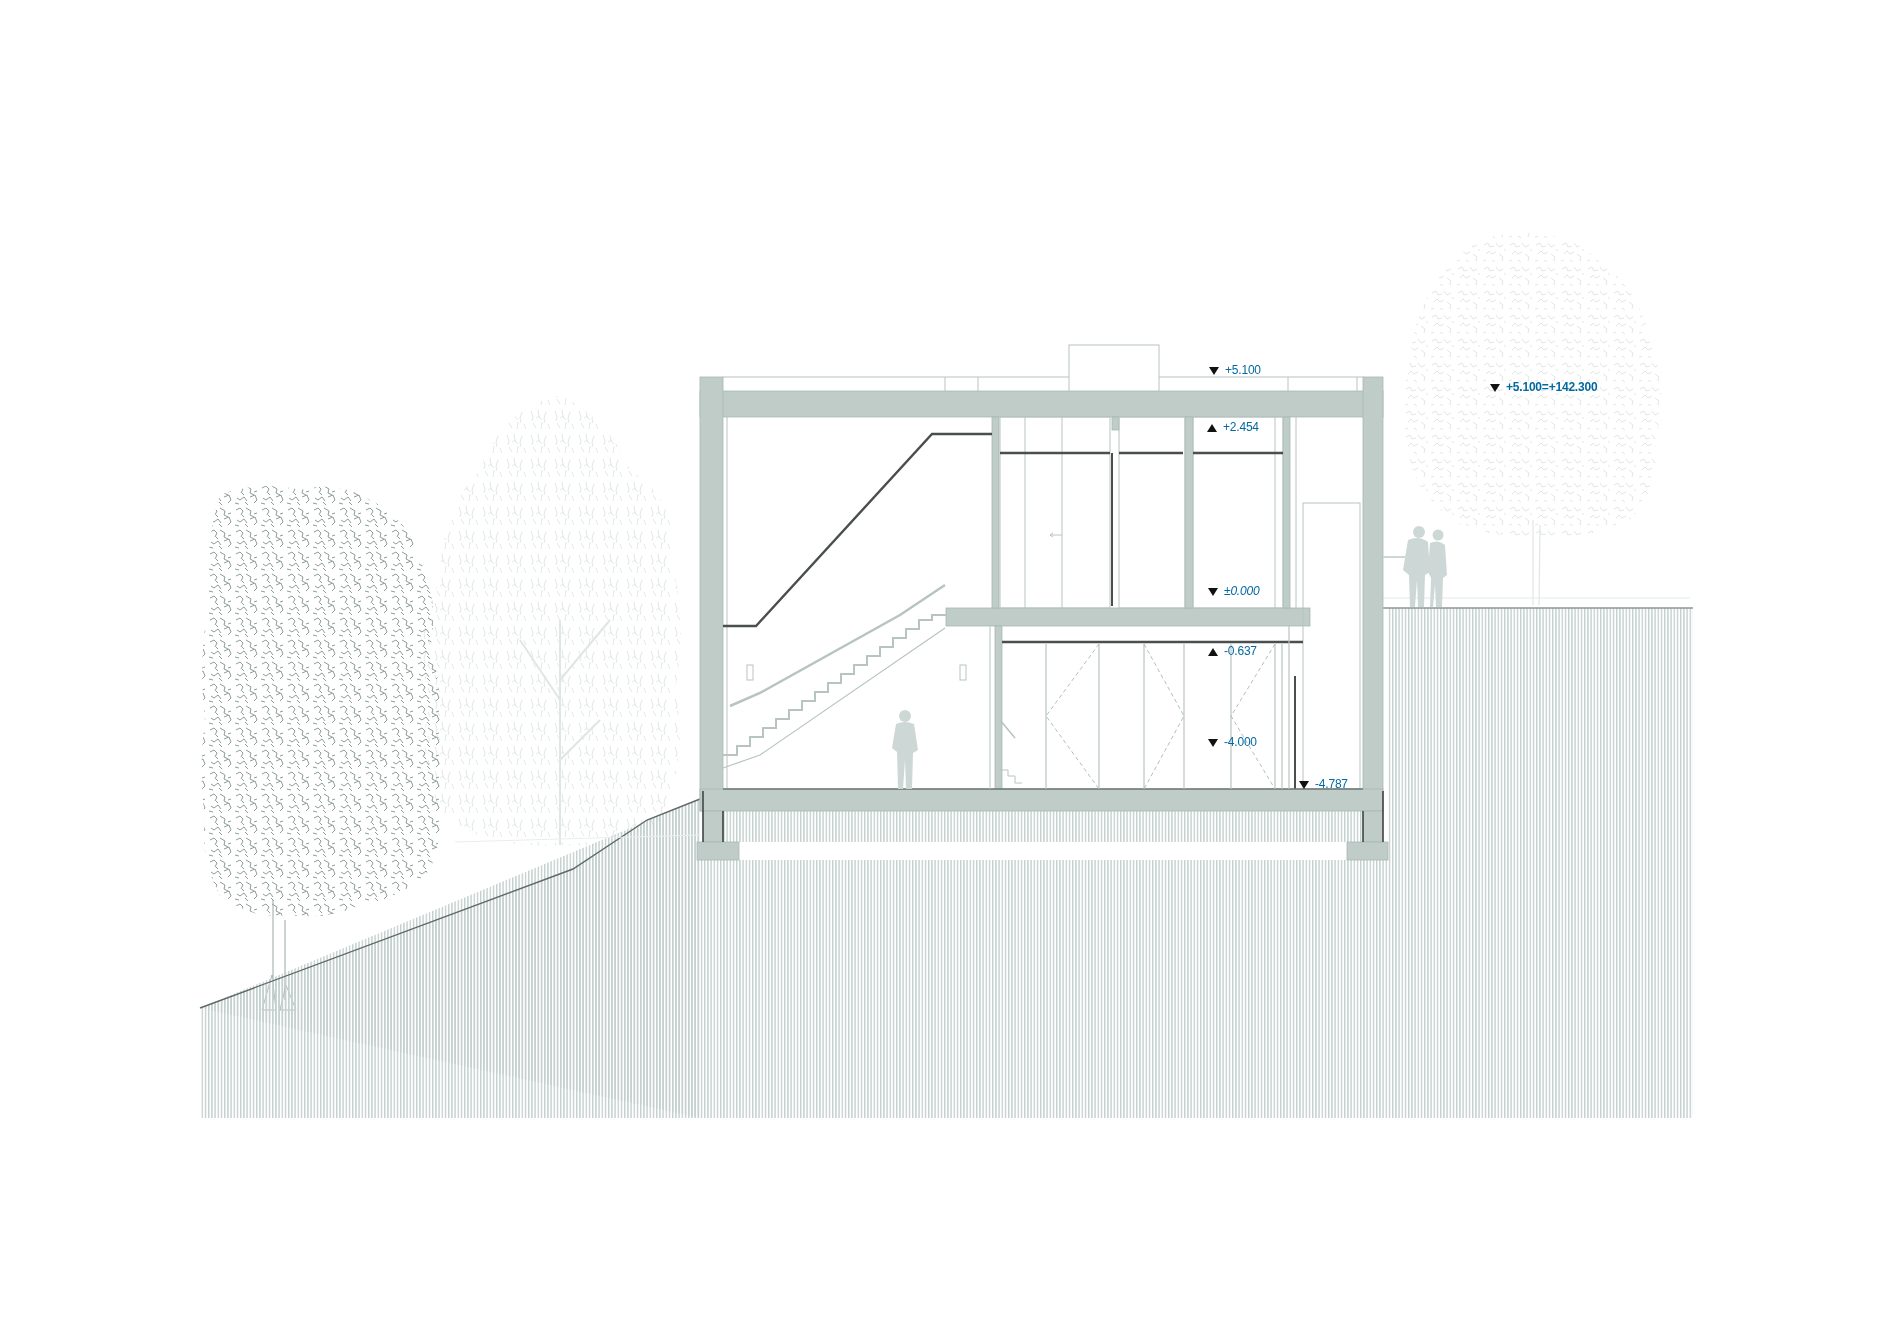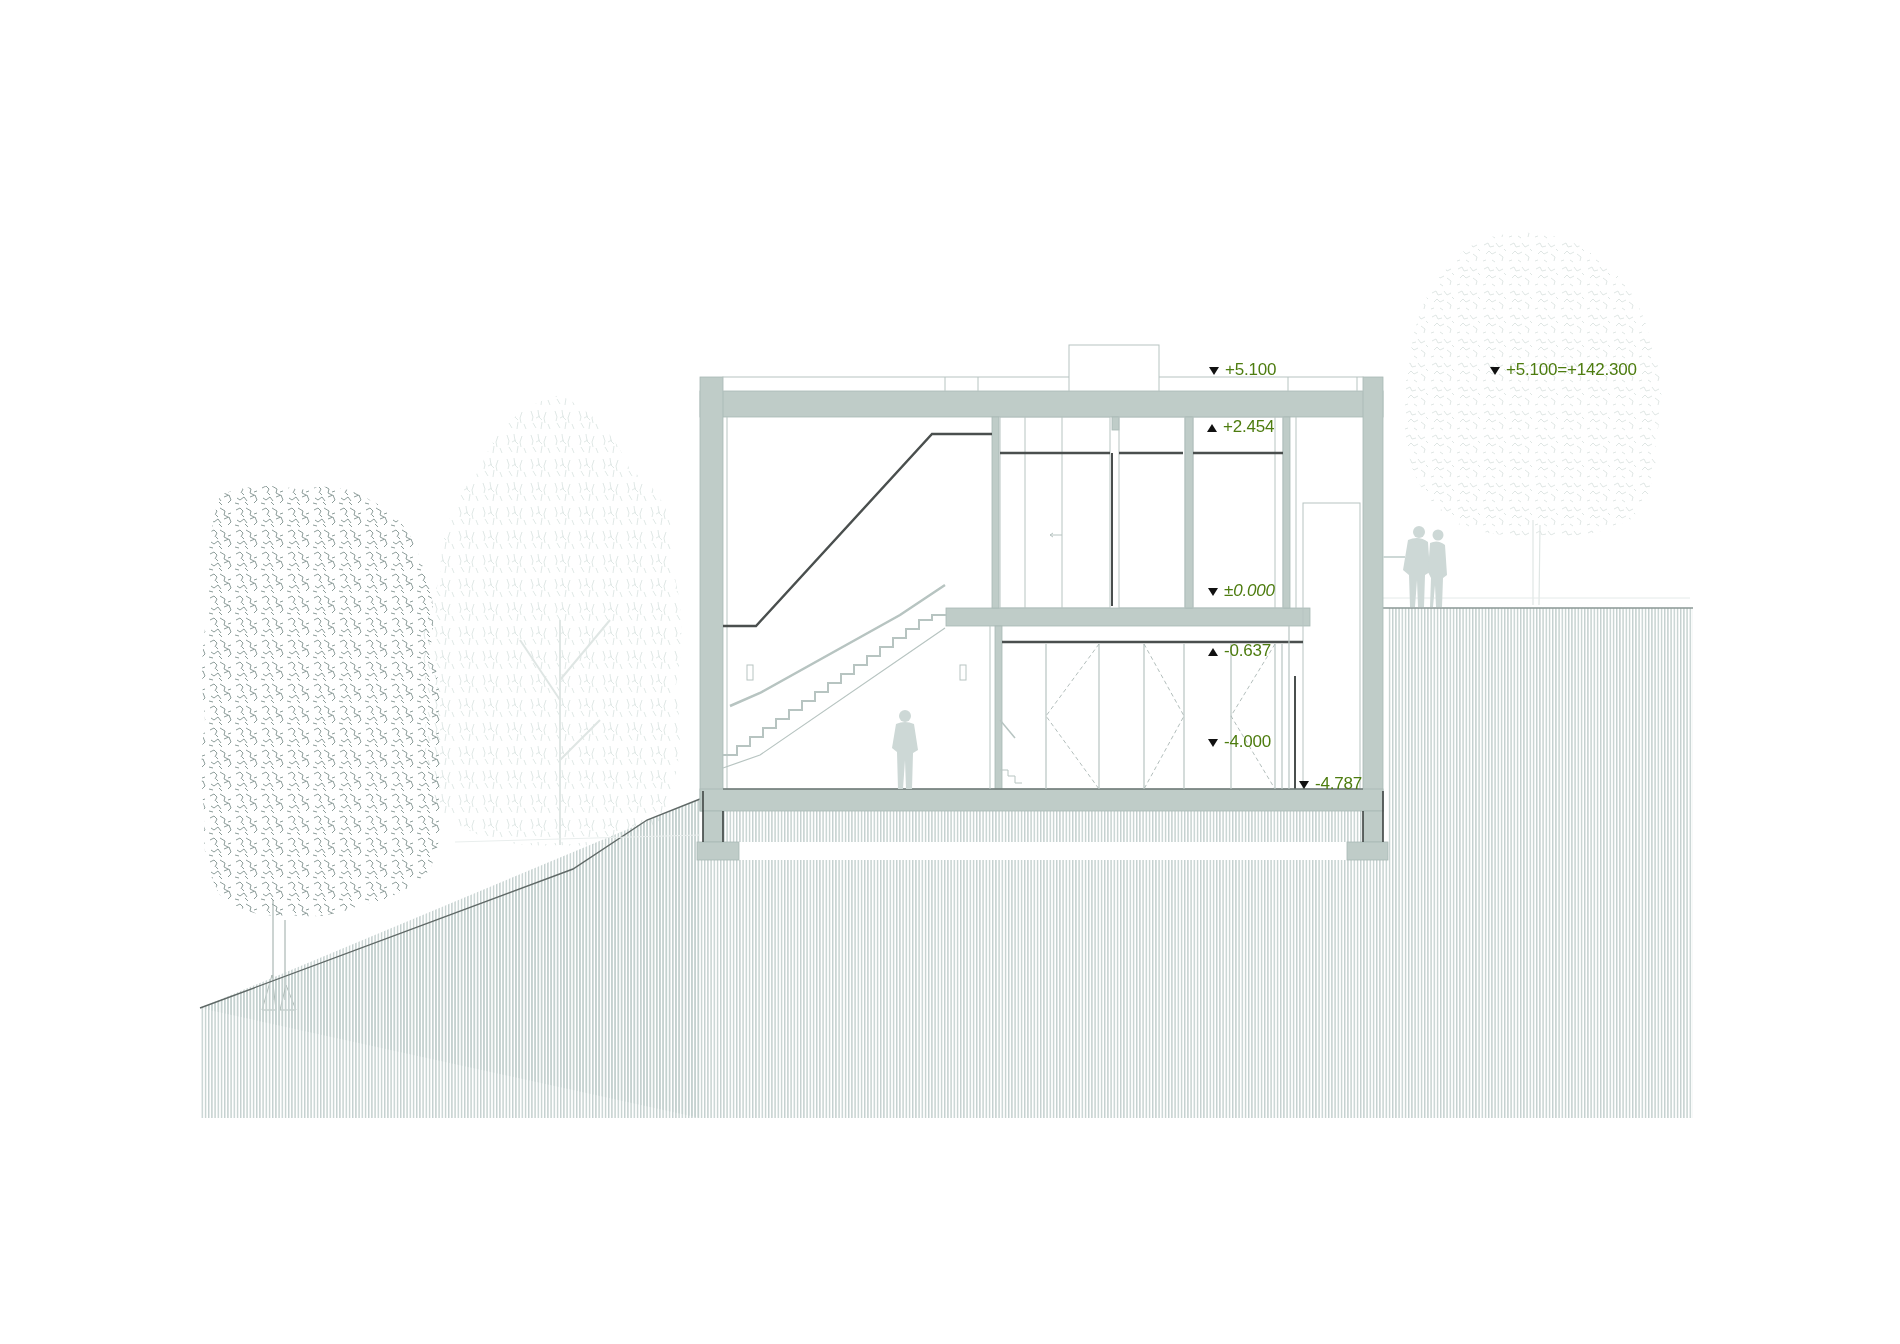--- a/index.html
+++ b/index.html
@@ -1,18 +1,18 @@
 <!DOCTYPE html>
 <html><head>
 <meta charset="utf-8">
 <style>
   html, body { margin: 0; padding: 0; background: #ffffff; }
   body { width: 1900px; height: 1344px; position: relative; overflow: hidden; font-family: "Liberation Sans", sans-serif; }
   #drawing { position: absolute; left: 0; top: 0; width: 1900px; height: 1344px; }
-  .lvl { position: absolute; font-family: "Liberation Sans", sans-serif; font-size: 17px; color: #4d7c0f; white-space: nowrap; line-height: 14px; letter-spacing: -0.2px; }
+  .lvl { position: absolute; font-family: "Liberation Sans", sans-serif; font-size: 12px; color: #0369a1; white-space: nowrap; line-height: 14px; letter-spacing: -0.2px; }
   .lvl .tri { display: inline-block; width: 0; height: 0; margin-right: 6px; vertical-align: middle; }
   .lvl .tri.down { border-left: 5px solid transparent; border-right: 5px solid transparent; border-top: 8px solid #111; }
   .lvl .tri.up { border-left: 5px solid transparent; border-right: 5px solid transparent; border-bottom: 8px solid #111; }
 </style>
 </head>
 <body>
 
 <svg id="drawing" viewBox="0 0 1900 1344" xmlns="http://www.w3.org/2000/svg">
   <defs>
     <pattern id="hatch" width="3.2" height="10" patternUnits="userSpaceOnUse">
@@ -160,21 +160,21 @@
     <path d="M1408 540 Q1419 535 1428 542 L1430 572 L1425 575 L1424 607 L1418 607 L1417 580 L1415 607 L1410 607 L1409 575 L1403 570 Z"></path>
     <circle cx="1438" cy="535" r="5.5"></circle>
     <path d="M1430 543 Q1438 539 1445 545 L1447 575 L1443 578 L1442 607 L1436 607 L1435 585 L1433 607 L1430 607 L1431 578 L1428 572 Z"></path>
     <line x1="1383" y1="557" x2="1405" y2="557" stroke="#cdd8d6" stroke-width="2"></line>
   </g>
 </svg>
 
 <div class="lvl" style="left:1209px; top:363px;">
   <span class="tri down"></span><span>+5.100</span>
 </div>
-<div class="lvl" style="left:1490px; top:363px;">
+<div class="lvl" style="left:1490px; top:380px;font-weight:bold;">
   <span class="tri down"></span><span>+5.100=+142.300</span>
 </div>
 <div class="lvl" style="left:1207px; top:420px;">
   <span class="tri up"></span><span>+2.454</span>
 </div>
 <div class="lvl" style="left:1208px; top:584px;font-style:italic;">
   <span class="tri down"></span><span>±0.000</span>
 </div>
 <div class="lvl" style="left:1208px; top:644px;">
   <span class="tri up"></span><span>-0.637</span>

